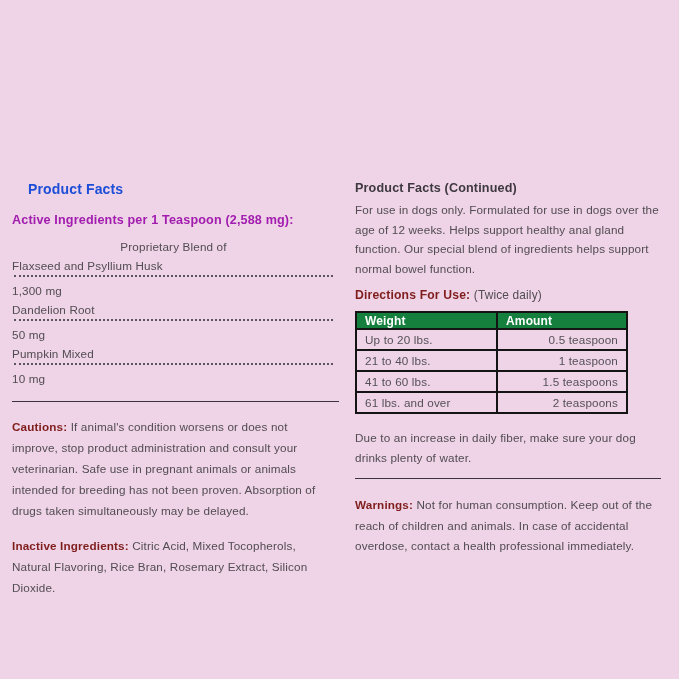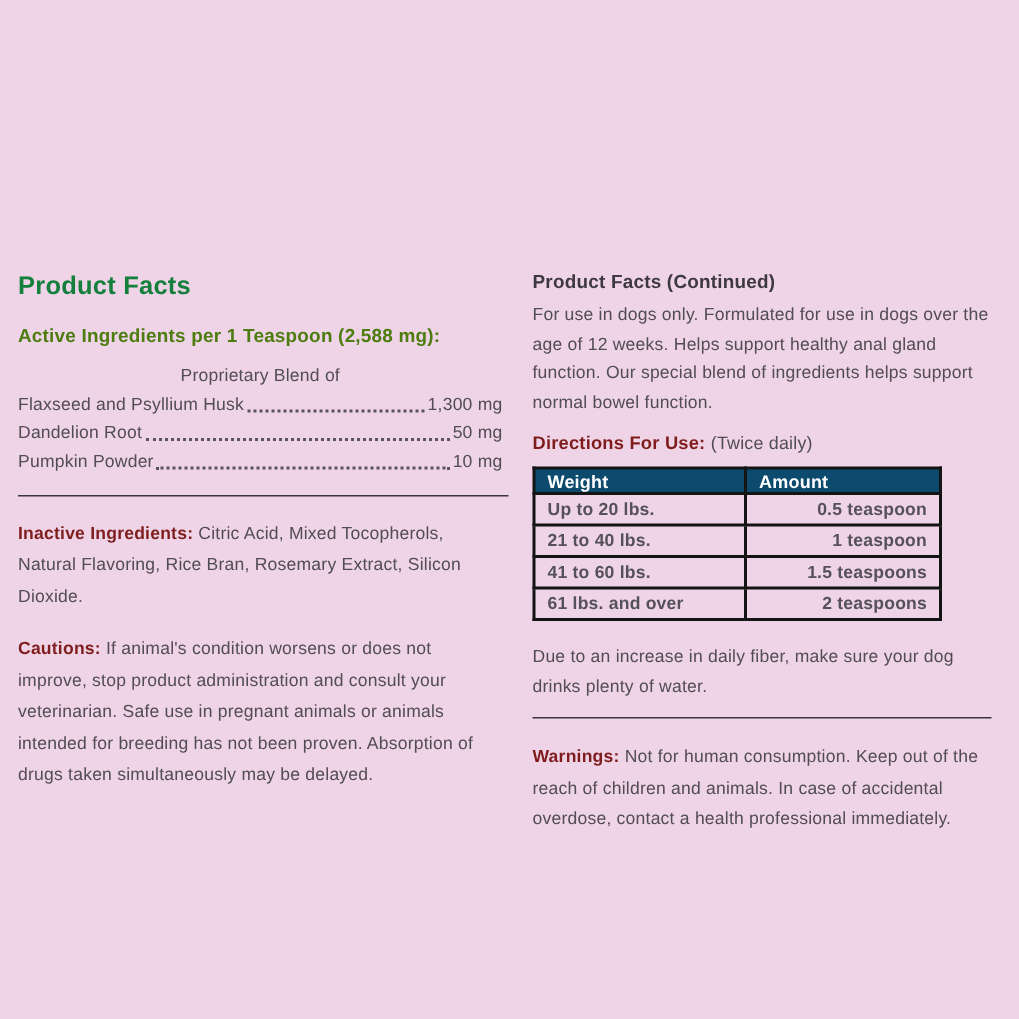--- a/index.html
+++ b/index.html
@@ -11,42 +11,43 @@
     font-family: "Liberation Sans", sans-serif;
     color: #524c53;
     letter-spacing: 0.15px;
     overflow: hidden;
   }
   .col { position: absolute; top: 181px; }
   .left-col  { left: 12px;  width: 323px; }
   .right-col { left: 355px; width: 312px; }
 
   .pf-title {
-    font-size: 17px;
+    font-size: 14px;
     font-weight: bold;
-    color: #15803d;
-    margin: 0 0 9px 0;
+    color: #1d4ed8;
+    margin: 0 0 9px 16px;
   }
   .sub-heading {
     font-size: 12.6px;
     font-weight: bold;
-    color: #4d7c0f;
+    color: #a21caf;
     margin: 16px 0 10px 0;
   }
   .cont-title {
     font-size: 12.6px;
     font-weight: bold;
     color: #3e3840;
     margin: 0 0 5px 0;
   }
   .blend-line { font-size: 11.7px; line-height: 19px; text-align: center; }
   .ing-row {
     display: flex;
     font-size: 11.7px;
     line-height: 19px;
+    flex-direction: column;
   }
   .ing-name, .ing-amt { white-space: nowrap; flex: 0 0 auto; }
   .dots {
     flex: 1 1 auto;
     border-bottom: 2px dotted #5a545c;
     margin: 0 2px 4px 2px;
     min-width: 10px;
   }
   .divider {
     border: 0;
@@ -80,34 +81,33 @@
     margin-top: 9px;
     width: 273px;
     border-collapse: collapse;
     table-layout: fixed;
     font-size: 11.7px;
   }
   .dose-table th, .dose-table td {
     border: 2px solid #141414;
   }
   .dose-table th {
-    background: #0c4a6e;
+    background: #15803d;
     color: #ffffff;
     font-weight: bold;
     font-size: 12px;
     height: 15px;
     padding: 0 8px;
   }
   .dose-table th.w-col { text-align: left; width: 123px; }
   .dose-table th.a-col { text-align: left; }
   .dose-table td {
     height: 17px;
     padding: 1px 8px;
     color: #55505a;
-    font-weight: bold;
   }
   .dose-table td.w-cell { text-align: left; }
   .dose-table td.a-cell { text-align: right; }
 
   .fiber-note {
     font-size: 11.7px;
     line-height: 19.5px;
     margin: 14px 0 0 0;
   }
   .warnings {
@@ -129,30 +129,30 @@
     <span class="ing-name">Flaxseed and Psyllium Husk</span>
     <span class="dots"></span>
     <span class="ing-amt">1,300 mg</span>
   </div>
   <div class="ing-row">
     <span class="ing-name">Dandelion Root</span>
     <span class="dots"></span>
     <span class="ing-amt">50 mg</span>
   </div>
   <div class="ing-row">
-    <span class="ing-name">Pumpkin Powder</span>
+    <span class="ing-name">Pumpkin Mixed</span>
     <span class="dots"></span>
     <span class="ing-amt">10 mg</span>
   </div>
 
   <hr class="divider" style="width:327px;">
 
+  <p class="para"><strong class="inline-label">Cautions:</strong> <span>If animal's condition worsens or does not improve, stop product administration and consult your veterinarian. Safe use in pregnant animals or animals intended for breeding has not been proven. Absorption of drugs taken simultaneously may be delayed.</span></p>
+
   <p class="para"><strong class="inline-label">Inactive Ingredients:</strong> <span>Citric Acid, Mixed Tocopherols, Natural Flavoring, Rice Bran, Rosemary Extract, Silicon Dioxide.</span></p>
-
-  <p class="para"><strong class="inline-label">Cautions:</strong> <span>If animal's condition worsens or does not improve, stop product administration and consult your veterinarian. Safe use in pregnant animals or animals intended for breeding has not been proven. Absorption of drugs taken simultaneously may be delayed.</span></p>
 </div>
 
 <div class="col right-col">
   <h2 class="cont-title">Product Facts (Continued)</h2>
 
   <p class="intro">For use in dogs only. Formulated for use in dogs over the age of 12 weeks. Helps support healthy anal gland function. Our special blend of ingredients helps support normal bowel function.</p>
 
   <p class="directions-line"><span class="dir-label">Directions For Use:</span> <span class="dir-note">(Twice daily)</span></p>
 
   <table class="dose-table">

